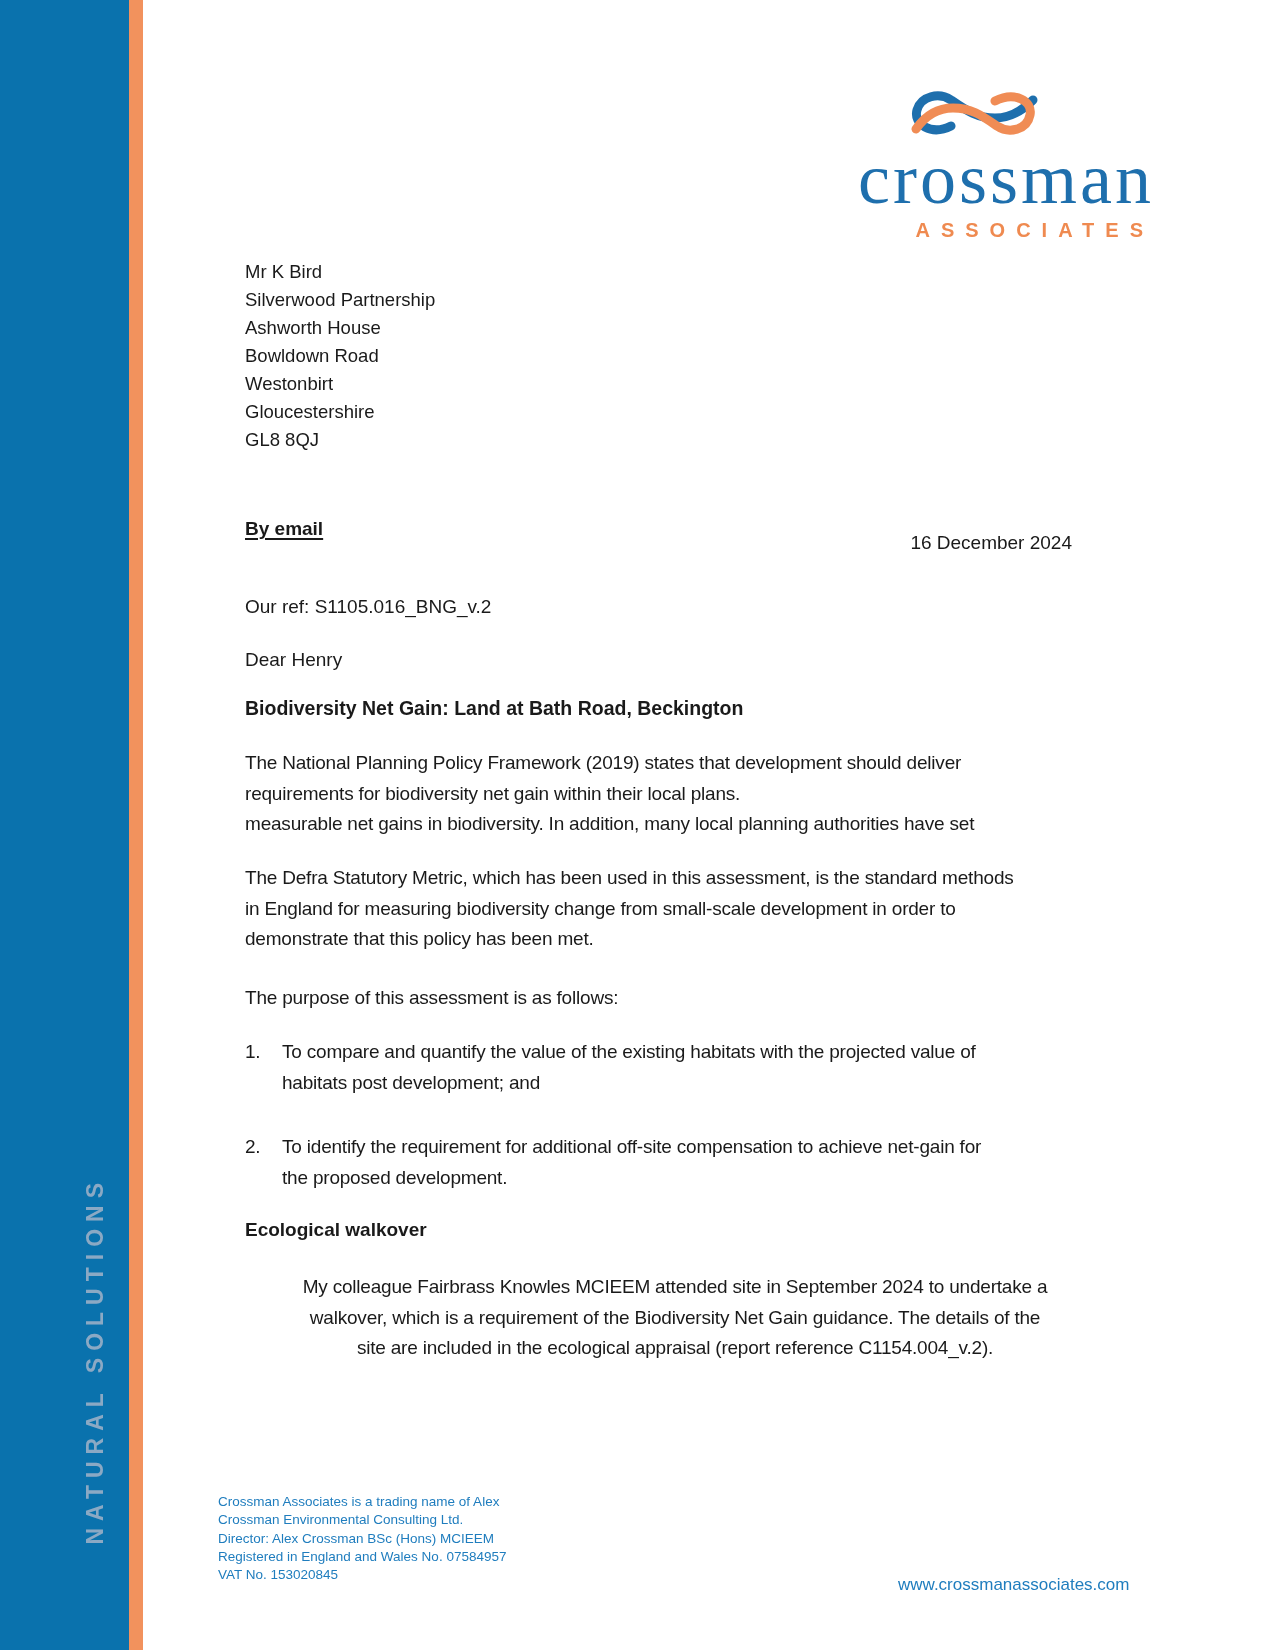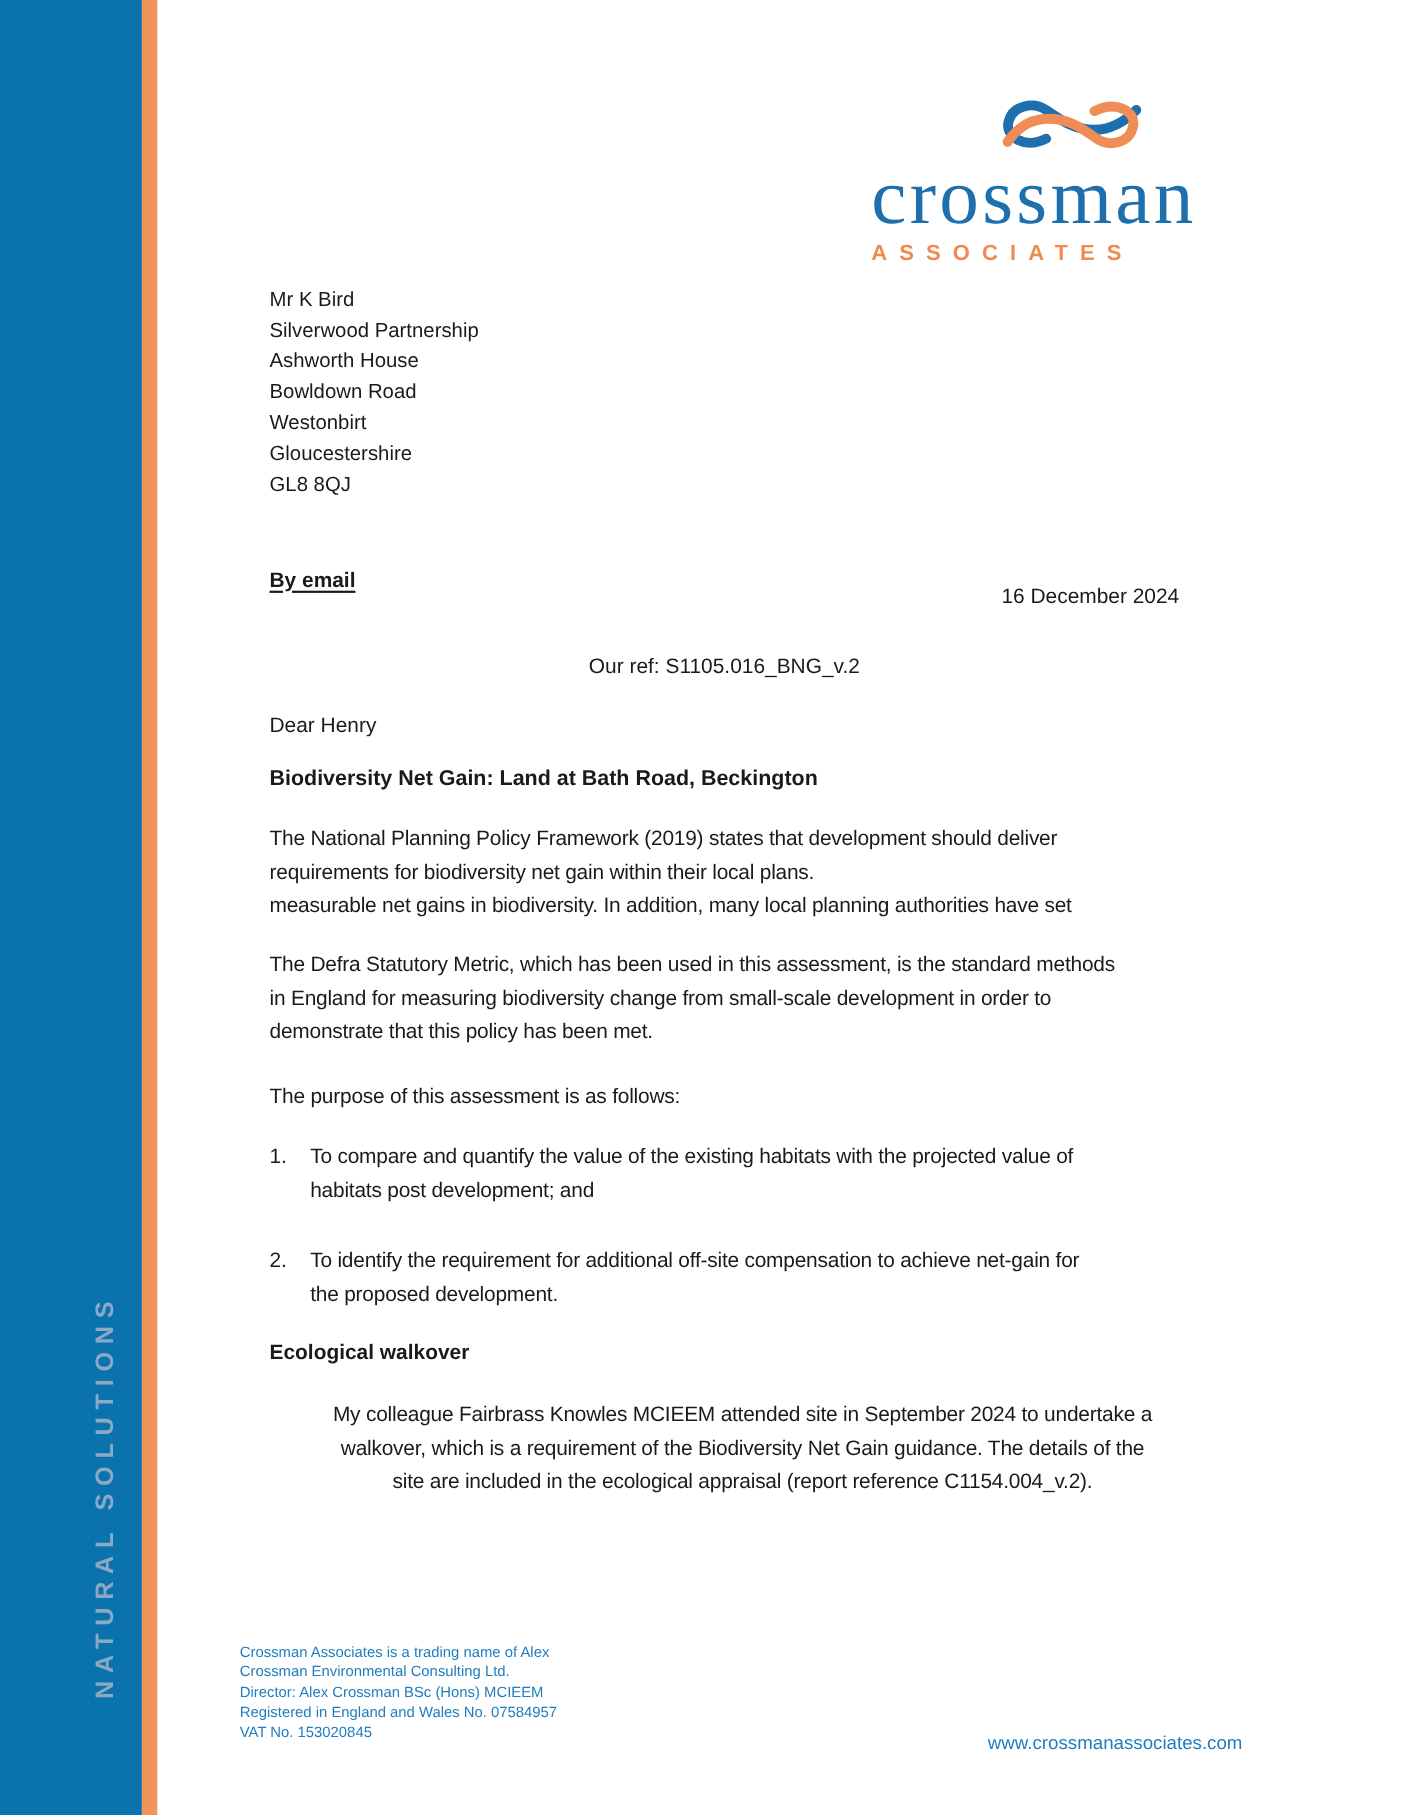--- a/index.html
+++ b/index.html
@@ -10,36 +10,36 @@
   
   .sidebar  { position:absolute; left:0; top:0; width:129px; height:1650px; background:#0a72ad; }
   .stripe   { position:absolute; left:129px; top:0; width:14px; height:1650px; background:#f2925d; }
   .sidebar-text {
     position:absolute; left:84px; bottom:105px;
     writing-mode:vertical-rl; transform:rotate(180deg);
     font-size:23px; line-height:1; font-weight:bold;
     letter-spacing:7px; color:#8ba9c4; white-space:nowrap;
   }
   
-  .logo { position:absolute; top:84px; left:792px; width:362px; text-align:left; }
+  .logo { position:absolute; top:84px; left:792px; width:362px; text-align:right; }
   .swoosh { display:block; margin:0 auto; width:132px; height:56px; }
   .sw-blue   { fill:none; stroke:#1e6fad; stroke-width:9; stroke-linecap:round; }
   .sw-orange { fill:none; stroke:#f08c55; stroke-width:9; stroke-linecap:round; }
   .logo-name {
     font-family:"Liberation Serif", serif; font-size:72px; line-height:62px;
     margin-top:8px; color:#1e6fad; letter-spacing:3px;
   }
   .logo-sub { margin-top:9px; font-size:20px; font-weight:bold; letter-spacing:11px; color:#ef8a50; }
 
   
   .recipient { position:absolute; left:245px; top:258px; font-size:18.5px; line-height:28px; }
   .by-email  { position:absolute; left:245px; top:518px; font-size:19px; font-weight:bold;
                text-decoration:underline; text-decoration-thickness:2px; text-underline-offset:3px; }
   .date      { position:absolute; left:245px; right:203px; top:532px; font-size:19px; text-align:right; }
-  .ref       { position:absolute; left:245px; right:203px; top:596px; font-size:19px; text-align:center; }
+  .ref       { position:absolute; left:245px; right:203px; top:596px; font-size:19px; text-align:left; }
 
   .line      { position:absolute; left:245px; font-size:19px; line-height:28px; }
   .salutation{ top:646px; }
   .subject   { top:694px; font-weight:bold; font-size:19.5px; }
 
   .para      { position:absolute; left:245px; width:860px; font-size:19px;
                line-height:30.5px; letter-spacing:-0.2px; }
   .pos-p1 { top:748px; }
   .pos-p2 { top:863px; }
   .pos-p3 { top:983px; }

